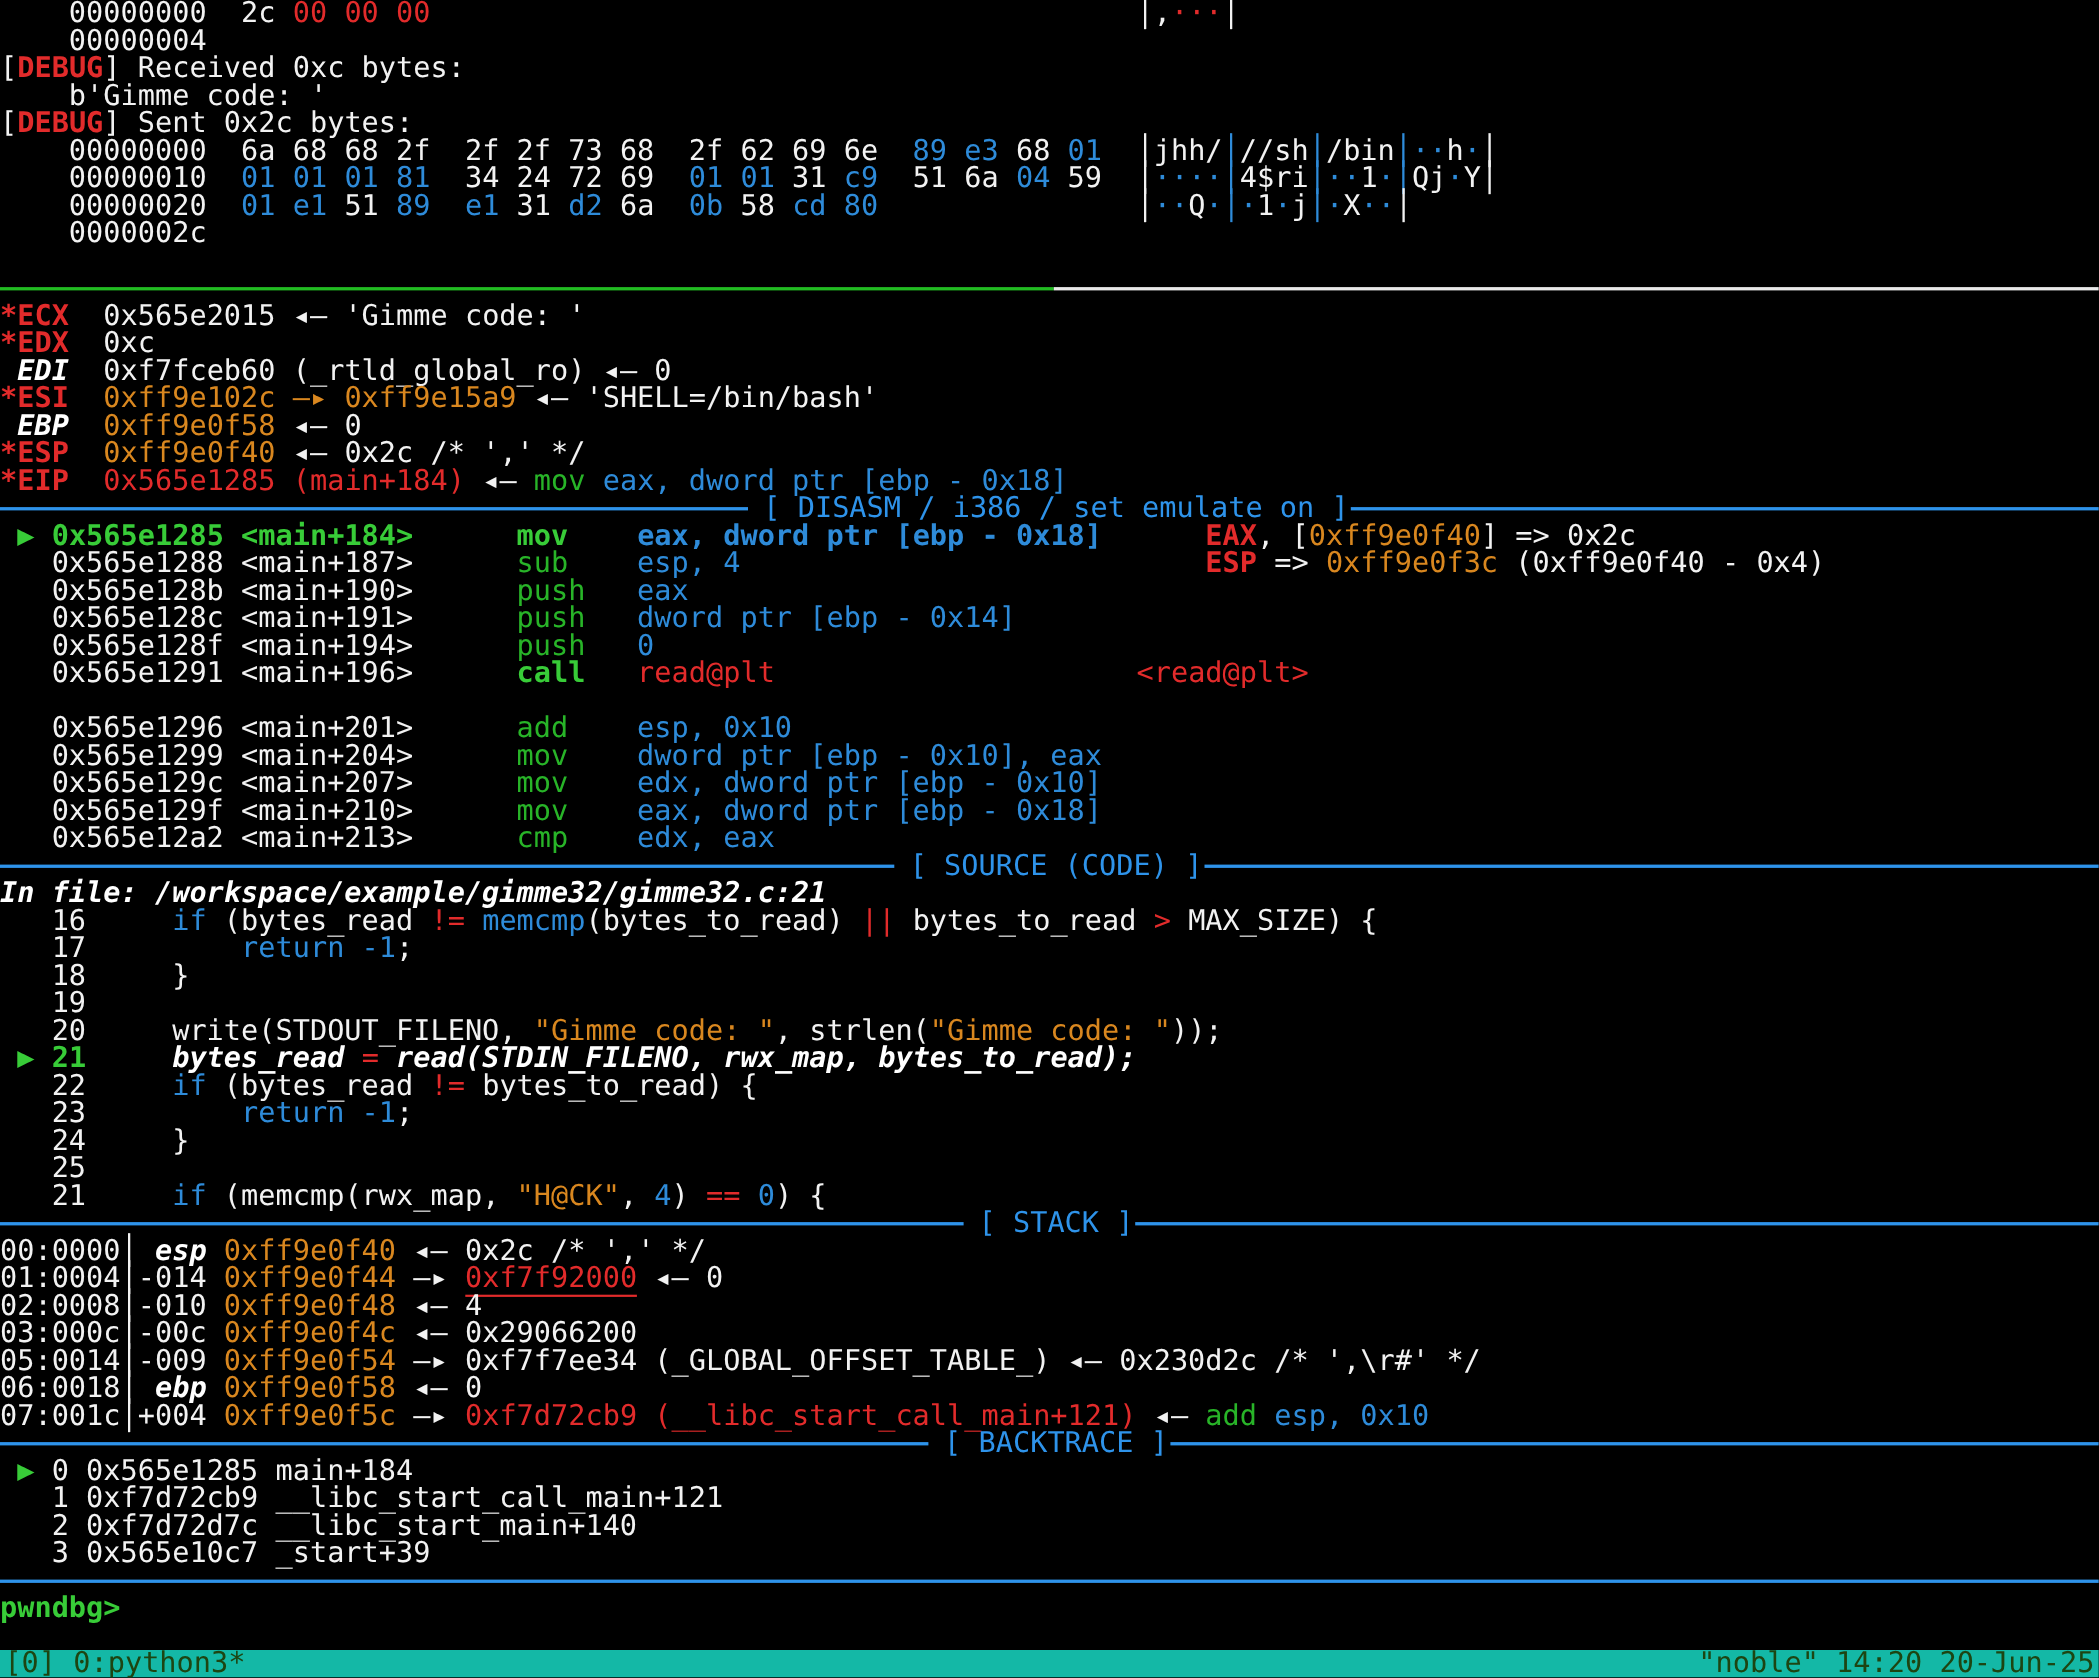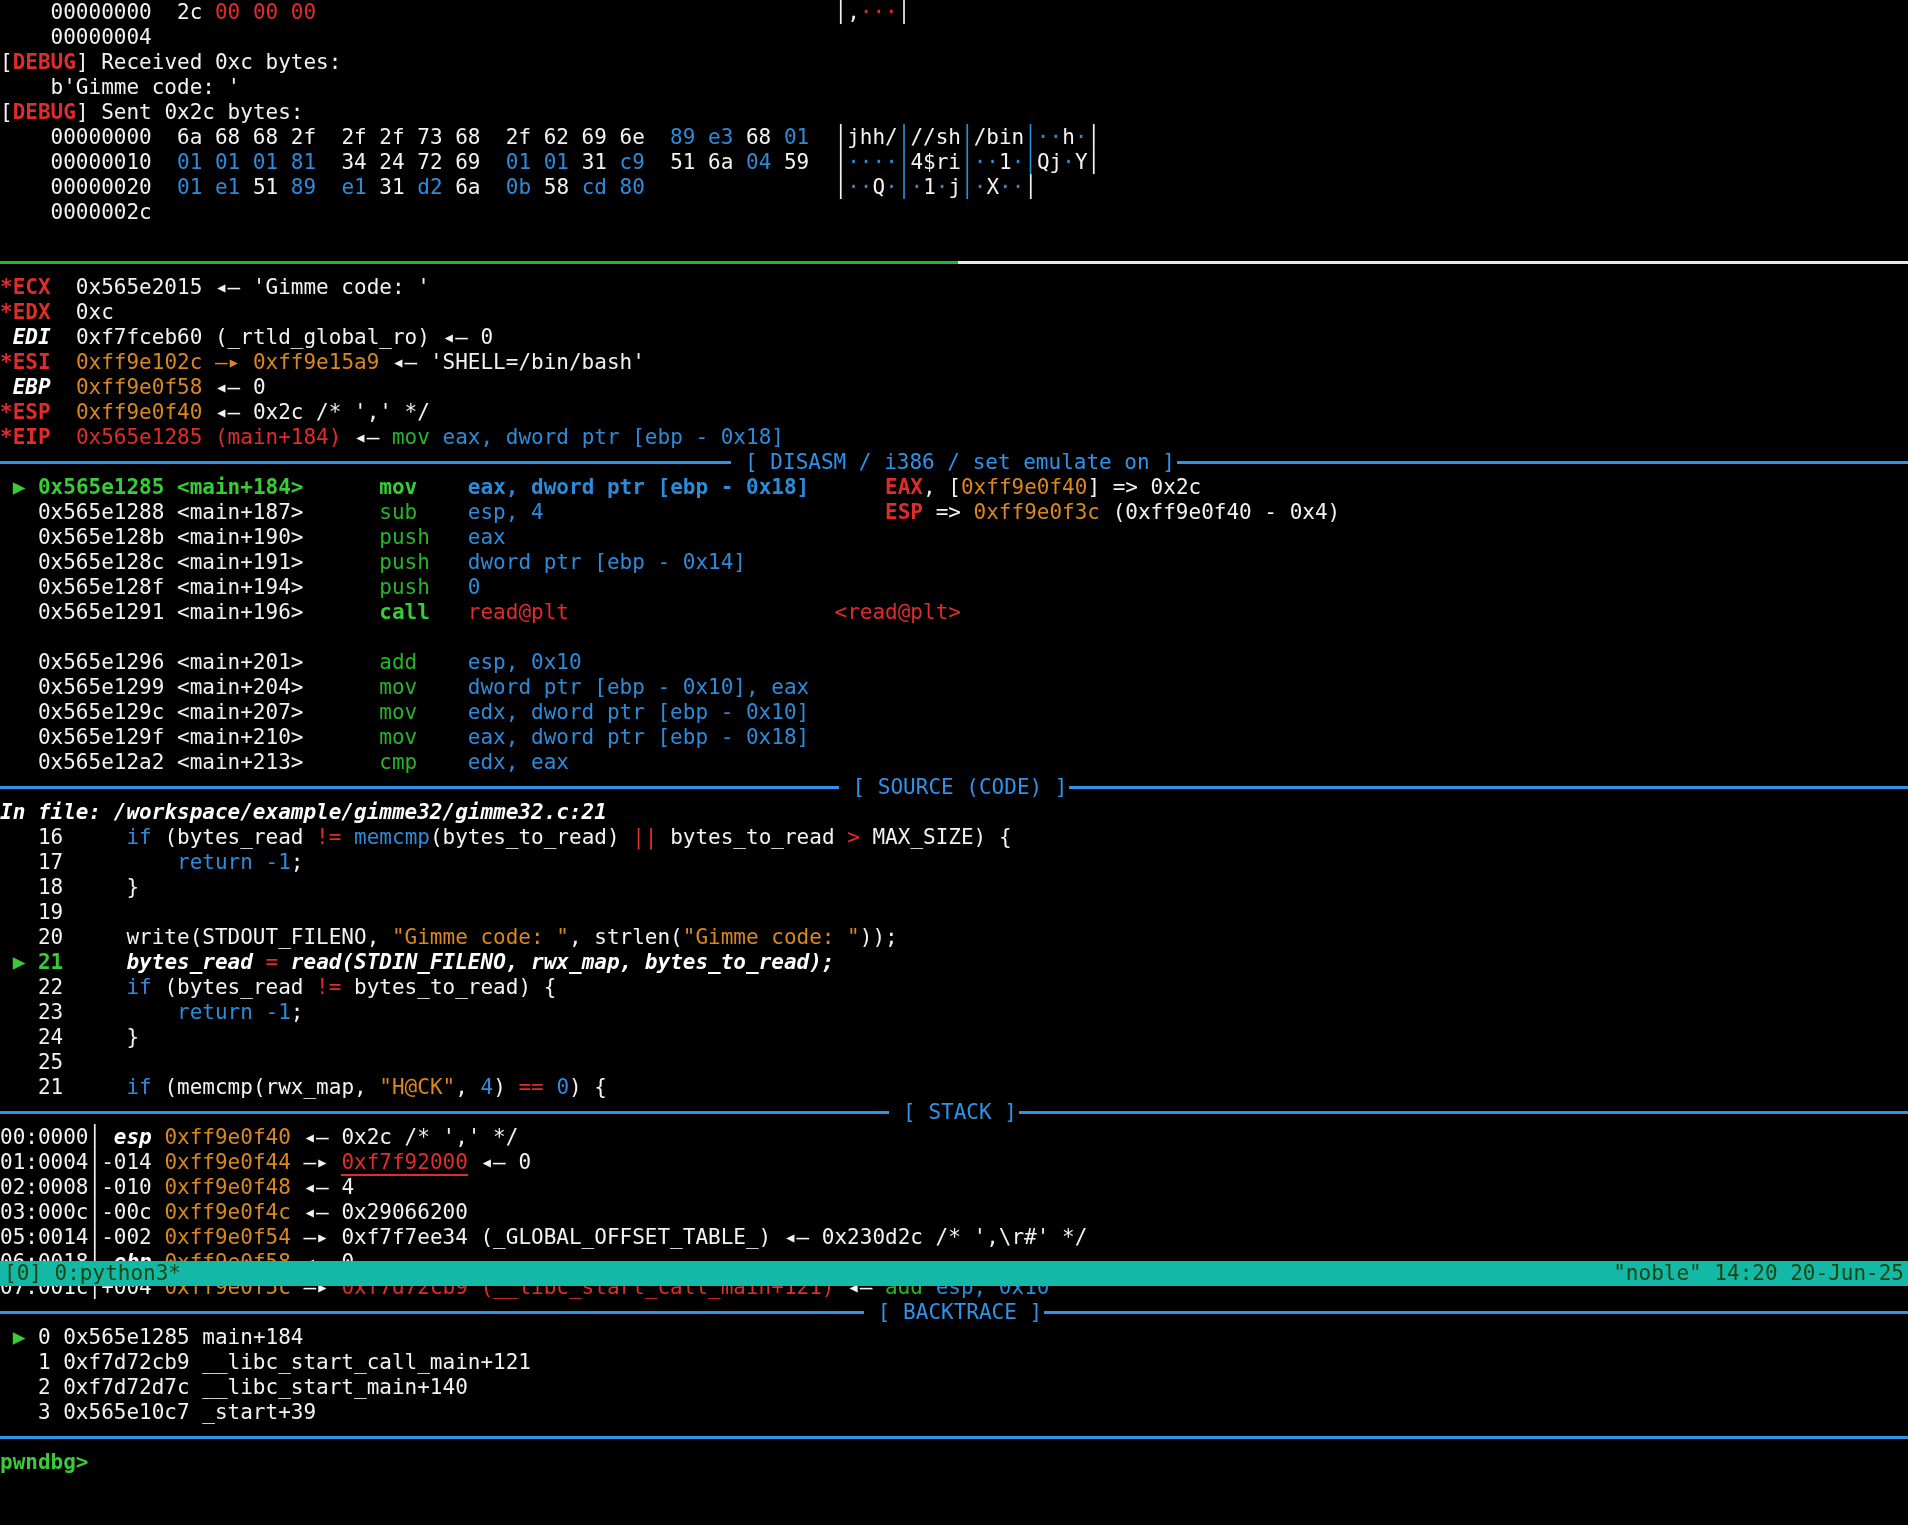--- a/index.html
+++ b/index.html
@@ -1,19 +1,19 @@
 <!DOCTYPE html>
 <html style="--bg: #000000; --white: #f2f2f2; --white-bright: #ffffff; --red: #e22b2b; --orange: #d9871f; --blue: #2e8bd9; --green: #28b428; --green-bright: #38cc38; --sep-blue: #2e93ea; --rule-green: #22bb22; --rule-white: #e8e8e8; --status-bg: #25c818; --status-fg: #1d4512;"><head>
 <meta charset="utf-8">
 <style>
   html,body{margin:0;padding:0;background:#000;}
   body{width:1908px;height:1525px;overflow:hidden;}
-  .screen{position:relative;width:1908px;height:1286px;
+  .screen{position:relative;width:1908px;height:1525px;
     font-family:"DejaVu Sans Mono", monospace;
-    font-size:21px;line-height:25px;}
+    font-size:26px;line-height:25px;}
   #lines{position:absolute;top:0;left:0;width:100%;}
   .line{height:25px;white-space:pre;}
   .line.hdr{display:flex;align-items:center;}
   .hline{flex:1;height:3px;background:var(--sep-blue);}
   .htitle{padding:0 2px;color:var(--sep-blue);margin-left:12px;}
   .line.rule{display:flex;align-items:center;}
   .rulebar{height:3px;}
   .c-w {color:var(--white);}
   .c-wb{color:var(--white-bright);font-weight:bold;font-style:italic;}
   .c-r {color:var(--red);}
@@ -75,21 +75,21 @@
       <div class="line"><span class="c-w">   22     </span><span class="c-b">if</span><span class="c-w"> (bytes_read </span><span class="c-r">!=</span><span class="c-w"> bytes_to_read) {</span></div>
       <div class="line"><span class="c-w">   23         </span><span class="c-b">return</span><span class="c-w"> </span><span class="c-b">-1</span><span class="c-w">;</span></div>
       <div class="line"><span class="c-w">   24     }</span></div>
       <div class="line"><span class="c-w">   25</span></div>
       <div class="line"><span class="c-w">   21     </span><span class="c-b">if</span><span class="c-w"> (memcmp(rwx_map, </span><span class="c-o">"H@CK"</span><span class="c-w">, </span><span class="c-b">4</span><span class="c-w">) </span><span class="c-r">==</span><span class="c-w"> </span><span class="c-b">0</span><span class="c-w">) {</span></div>
       <div class="line hdr"><span class="hline"></span><span class="htitle">[ STACK ]</span><span class="hline"></span></div>
       <div class="line"><span class="c-w">00:0000│ </span><span class="c-wb">esp</span><span class="c-w"> </span><span class="c-o">0xff9e0f40</span><span class="c-w"> ◂— 0x2c /* ',' */</span></div>
       <div class="line"><span class="c-w">01:0004│-014 </span><span class="c-o">0xff9e0f44</span><span class="c-w"> —▸ </span><span class="c-ru">0xf7f92000</span><span class="c-w"> ◂— 0</span></div>
       <div class="line"><span class="c-w">02:0008│-010 </span><span class="c-o">0xff9e0f48</span><span class="c-w"> ◂— 4</span></div>
       <div class="line"><span class="c-w">03:000c│-00c </span><span class="c-o">0xff9e0f4c</span><span class="c-w"> ◂— 0x29066200</span></div>
-      <div class="line"><span class="c-w">05:0014│-002 </span><span class="c-o">0xff9e0f54</span><span class="c-w"> —▸ 0xf7f7ee34 (_GLOBAL_OFFSET_TABLE_) ◂— 0x230d2c /* ',\r#' */</span></div>
+      <div class="line"><span class="c-w">05:0014│-009 </span><span class="c-o">0xff9e0f54</span><span class="c-w"> —▸ 0xf7f7ee34 (_GLOBAL_OFFSET_TABLE_) ◂— 0x230d2c /* ',\r#' */</span></div>
       <div class="line"><span class="c-w">06:0018│ </span><span class="c-wb">ebp</span><span class="c-w"> </span><span class="c-o">0xff9e0f58</span><span class="c-w"> ◂— 0</span></div>
       <div class="line"><span class="c-w">07:001c│+004 </span><span class="c-o">0xff9e0f5c</span><span class="c-w"> —▸ </span><span class="c-r">0xf7d72cb9 (__libc_start_call_main+121)</span><span class="c-w"> ◂— </span><span class="c-g">add</span><span class="c-w"> </span><span class="c-b">esp, 0x10</span></div>
       <div class="line hdr"><span class="hline"></span><span class="htitle">[ BACKTRACE ]</span><span class="hline"></span></div>
       <div class="line"><span class="c-w"> </span><span class="c-gb">▶ </span><span class="c-w">0 0x565e1285 main+184</span></div>
       <div class="line"><span class="c-w">   1 0xf7d72cb9 __libc_start_call_main+121</span></div>
       <div class="line"><span class="c-w">   2 0xf7d72d7c __libc_start_main+140</span></div>
       <div class="line"><span class="c-w">   3 0x565e10c7 _start+39</span></div>
       <div class="line rule"><span class="rulebar" style="background: rgb(46, 147, 234); flex: 1 1 0%;"></span></div>
       <div class="line"><span class="c-gb">pwndbg&gt;</span></div>
     </div>

